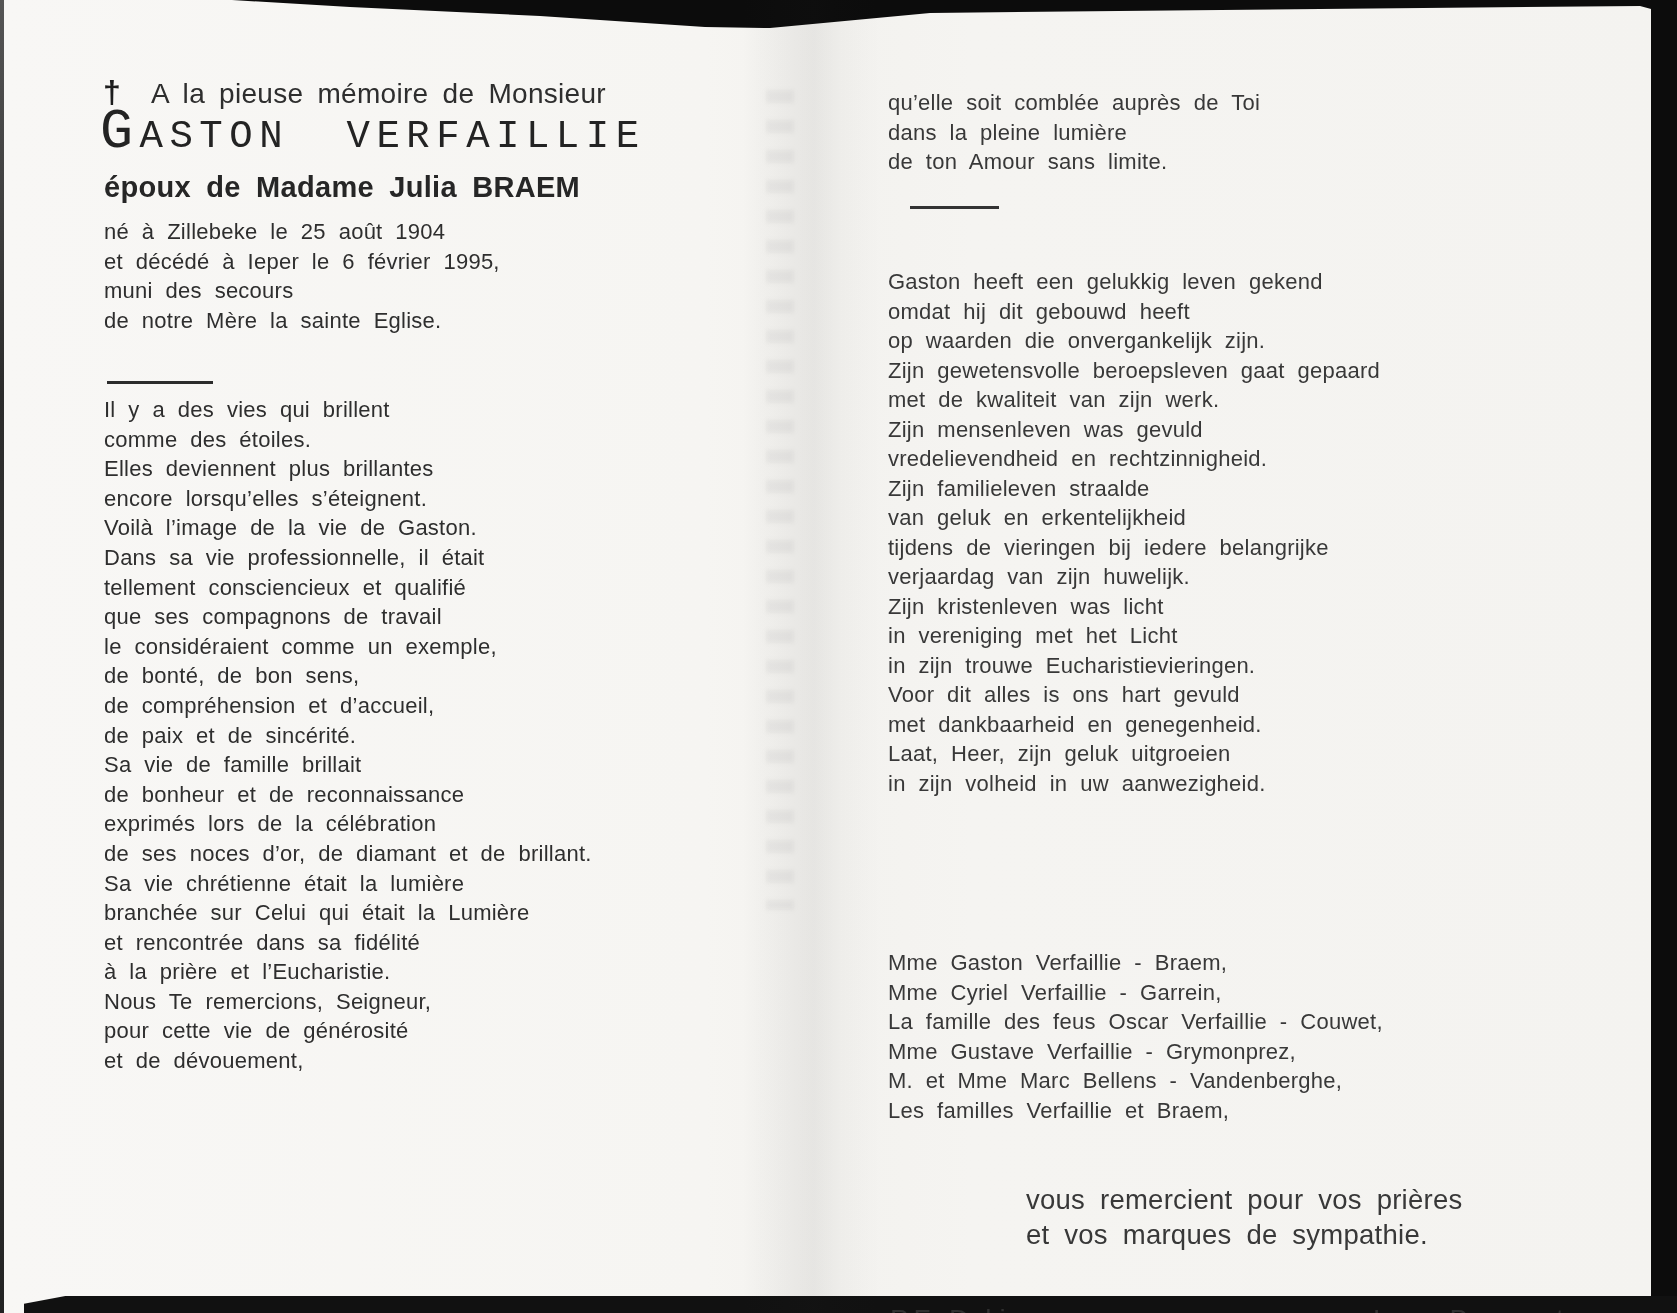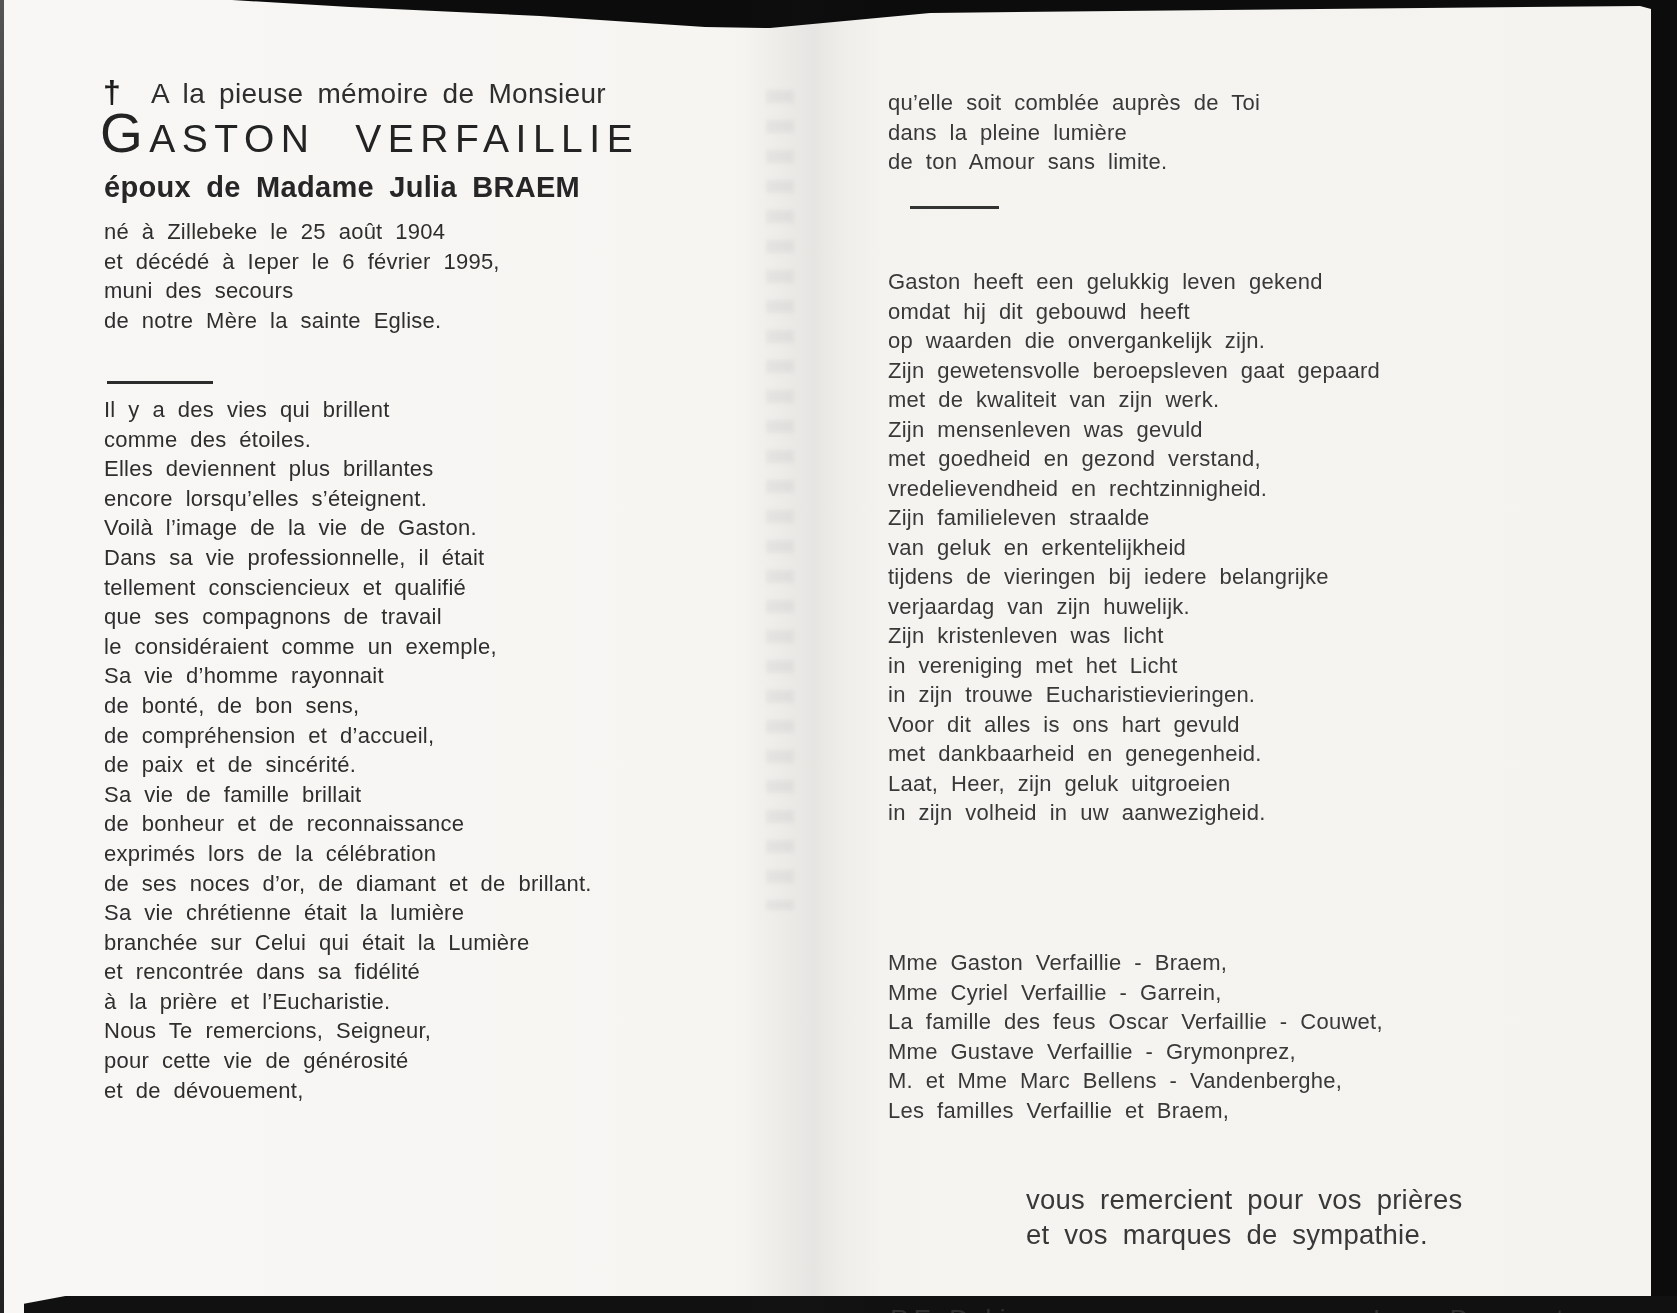--- a/index.html
+++ b/index.html
@@ -26,21 +26,21 @@
   .fold-ghost { position:absolute; left:766px; top:90px; width:28px; height:820px;
           background:repeating-linear-gradient(180deg, rgba(95,95,100,0.07) 0px 13px, rgba(0,0,0,0) 13px 30px);
           filter:blur(2px); }
 
   
   .dedication { position:absolute; left:103px; top:76px; font-size:28px; line-height:32px;
                 letter-spacing:0.3px; word-spacing:6px; display:flex; align-items:baseline; }
   .cross { font-weight:700; font-size:32px; margin-right:30px; color:#1d1d1d; }
   .memorial-name { position:absolute; left:100px; top:101px; margin:0; font-weight:400;
                    font-variant:small-caps; text-transform:lowercase; font-size:55px; line-height:64px;
-                   letter-spacing:6.5px; word-spacing:18px; color:#232323; }
+                   letter-spacing:6.5px; word-spacing:18px; color:#232323;font-family:Liberation Mono, monospace; }
   .memorial-name::first-letter { text-transform:uppercase; }
   .spouse { position:absolute; left:104px; top:170px; font-weight:700; font-size:29px;
             line-height:34px; letter-spacing:0.3px; word-spacing:7px; color:#262626; }
   .vitals { position:absolute; left:104px; top:217px; }
   .divider { height:3px; background:#2c2c2c; }
   .divider-left { position:absolute; left:107px; top:381px; width:106px; }
   .poem { position:absolute; left:104px; top:395px; line-height:29.6px; }
 
   
   .page-right-text { color:#383838; }
@@ -86,21 +86,20 @@
     <div class="poem body-text">
         <div class="line">Il y a des vies qui brillent</div>
         <div class="line">comme des étoiles.</div>
         <div class="line">Elles deviennent plus brillantes</div>
         <div class="line">encore lorsqu’elles s’éteignent.</div>
         <div class="line">Voilà l’image de la vie de Gaston.</div>
         <div class="line">Dans sa vie professionnelle, il était</div>
         <div class="line">tellement consciencieux et qualifié</div>
         <div class="line">que ses compagnons de travail</div>
         <div class="line">le considéraient comme un exemple,</div>
-        <div class="line">Sa vie d’homme rayonnait</div>
         <div class="line">de bonté, de bon sens,</div>
         <div class="line">de compréhension et d’accueil,</div>
         <div class="line">de paix et de sincérité.</div>
         <div class="line">Sa vie de famille brillait</div>
         <div class="line">de bonheur et de reconnaissance</div>
         <div class="line">exprimés lors de la célébration</div>
         <div class="line">de ses noces d’or, de diamant et de brillant.</div>
         <div class="line">Sa vie chrétienne était la lumière</div>
         <div class="line">branchée sur Celui qui était la Lumière</div>
         <div class="line">et rencontrée dans sa fidélité</div>
@@ -118,21 +117,20 @@
         <div class="line">de ton Amour sans limite.</div>
       </div>
     <div class="divider divider-right"></div>
     <div class="eulogy body-text page-right-text">
         <div class="line">Gaston heeft een gelukkig leven gekend</div>
         <div class="line">omdat hij dit gebouwd heeft</div>
         <div class="line">op waarden die onvergankelijk zijn.</div>
         <div class="line">Zijn gewetensvolle beroepsleven gaat gepaard</div>
         <div class="line">met de kwaliteit van zijn werk.</div>
         <div class="line">Zijn mensenleven was gevuld</div>
-        <div class="line">met goedheid en gezond verstand,</div>
         <div class="line">vredelievendheid en rechtzinnigheid.</div>
         <div class="line">Zijn familieleven straalde</div>
         <div class="line">van geluk en erkentelijkheid</div>
         <div class="line">tijdens de vieringen bij iedere belangrijke</div>
         <div class="line">verjaardag van zijn huwelijk.</div>
         <div class="line">Zijn kristenleven was licht</div>
         <div class="line">in vereniging met het Licht</div>
         <div class="line">in zijn trouwe Eucharistievieringen.</div>
         <div class="line">Voor dit alles is ons hart gevuld</div>
         <div class="line">met dankbaarheid en genegenheid.</div>

